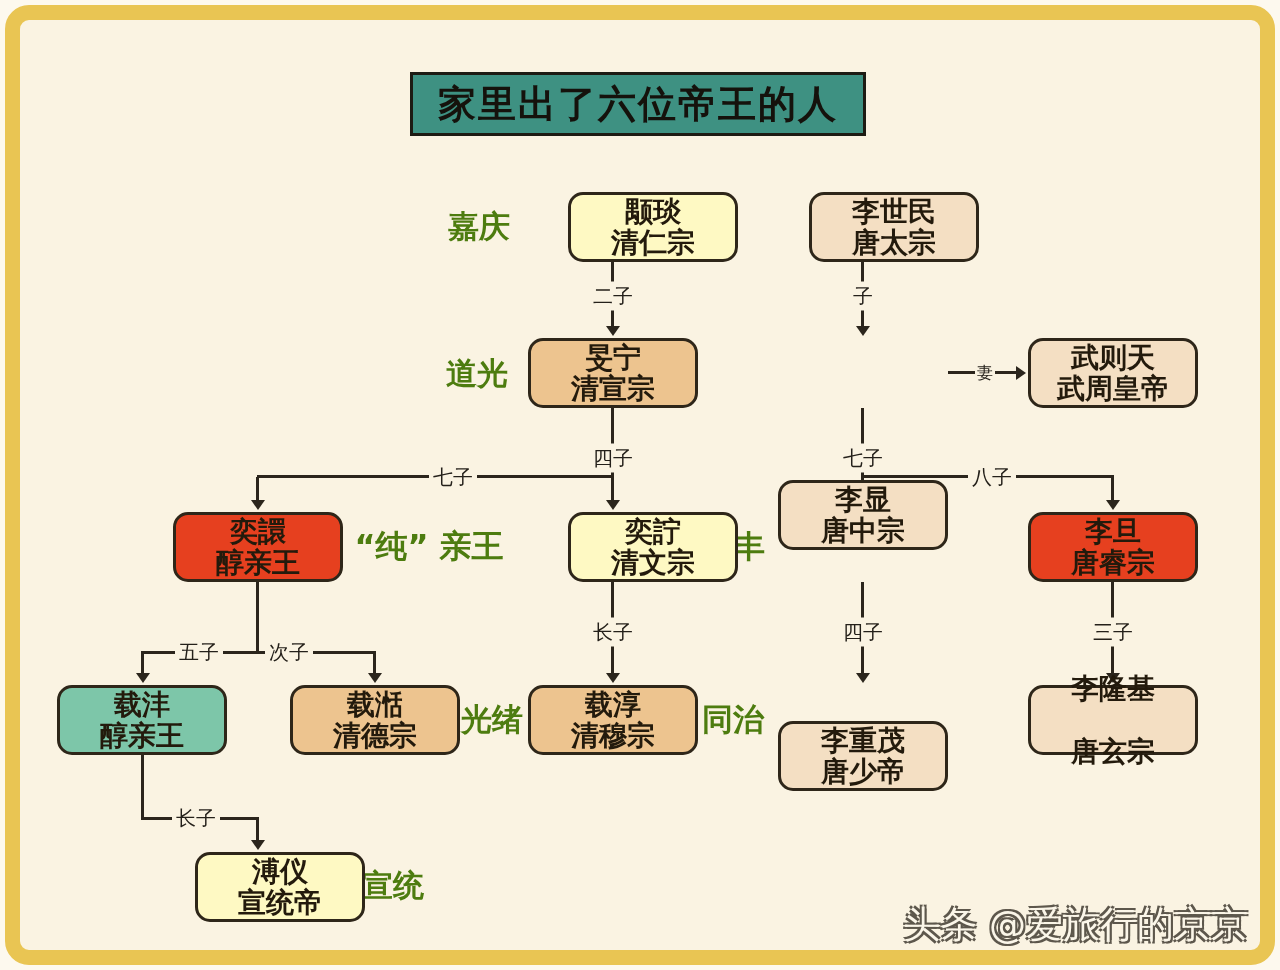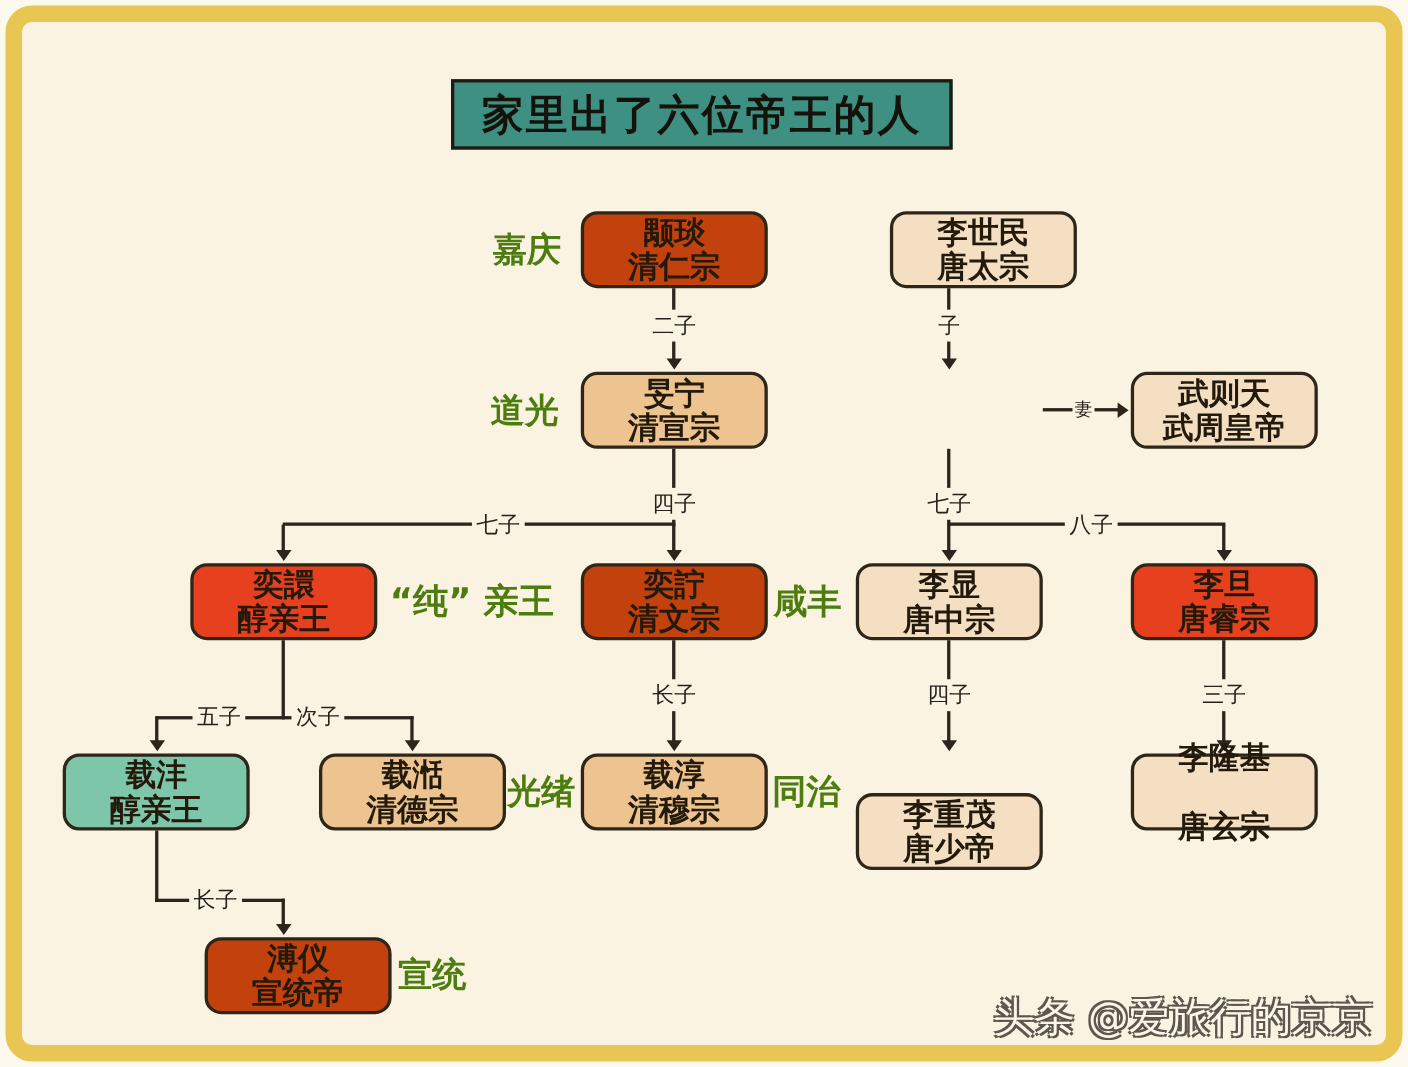--- a/index.html
+++ b/index.html
@@ -24,21 +24,21 @@
   }
 
   .node{
     position:absolute;width:170px;height:70px;box-sizing:border-box;
     border:3px solid #2e2619;border-radius:15px;
     display:flex;flex-direction:column;justify-content:center;align-items:center;
     line-height:1.12;
   }
   .node .nm,.node .tm{font-weight:bold;font-size:28px;color:#231a0c;white-space:nowrap;}
   .tan-dark{background:#edc48f;}
-  .tan-mid{background:#c2410c;}
+  .tan-mid{background:#fef9c3;margin-left:40px;}
   .tan-light{background:#f4dfc3;}
   .red{background:#e6401f;}
   .green{background:#7dc6a9;}
 
   .era{
     position:absolute;transform:translate(-50%,-50%);
     font-size:31px;font-weight:bold;color:#4d7c0f;white-space:nowrap;
   }
   .era.big{font-size:32px;}
 
@@ -157,21 +157,21 @@
     </div>
 
     <div class="node red" style="left:173px;top:512px;">
       <div class="nm">奕譞</div>
       <div class="tm">醇亲王</div>
     </div>
     <div class="node tan-mid" style="left:528px;top:512px;text-align:center;">
       <div class="nm">奕詝</div>
       <div class="tm">清文宗</div>
     </div>
-    <div class="node tan-light" style="left:778px;top:512px;justify-content:flex-end;">
+    <div class="node tan-light" style="left:778px;top:480px;">
       <div class="nm">李显</div>
       <div class="tm">唐中宗</div>
     </div>
     <div class="node red" style="left:1028px;top:512px;">
       <div class="nm">李旦</div>
       <div class="tm">唐睿宗</div>
     </div>
 
     <div class="node green" style="left:57px;top:685px;">
       <div class="nm">载沣</div>
@@ -187,20 +187,20 @@
     </div>
     <div class="node tan-light" style="left:778px;top:721px;">
       <div class="nm">李重茂</div>
       <div class="tm">唐少帝</div>
     </div>
     <div class="node tan-light" style="left:1028px;top:685px;gap:32px;">
       <div class="nm">李隆基</div>
       <div class="tm">唐玄宗</div>
     </div>
 
-    <div class="node tan-mid" style="left:186px;top:852px;">
+    <div class="node tan-mid" style="left:155px;top:852px;">
       <div class="nm">溥仪</div>
       <div class="tm">宣统帝</div>
     </div>
 
     <div class="watermark">头条 @爱旅行的京京</div>
   </div>
 </div>
 
 </body></html>

